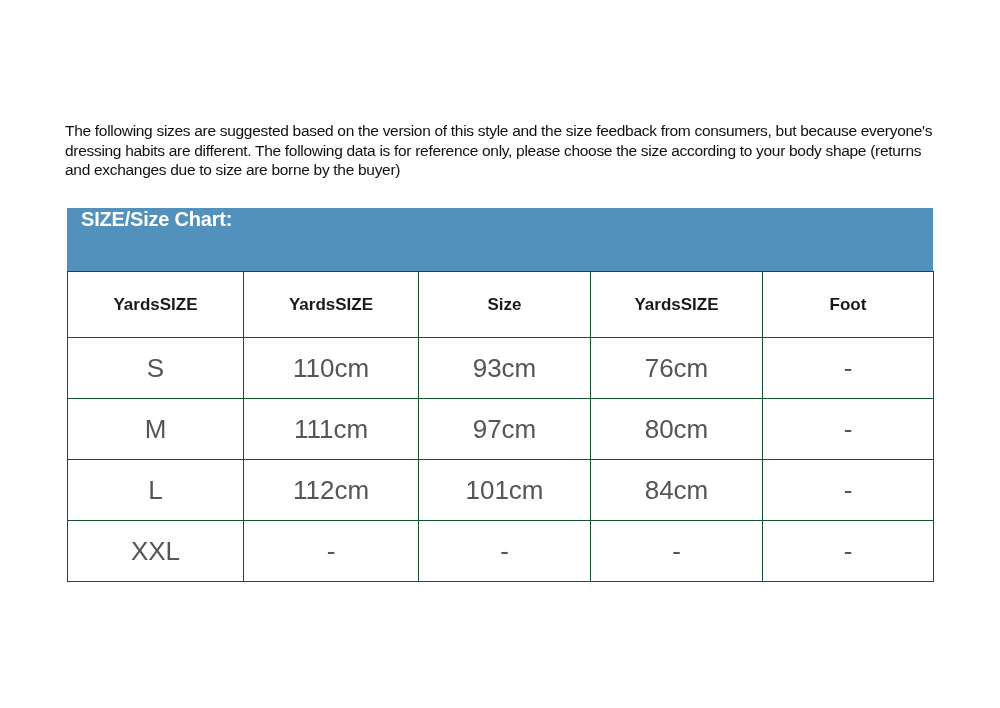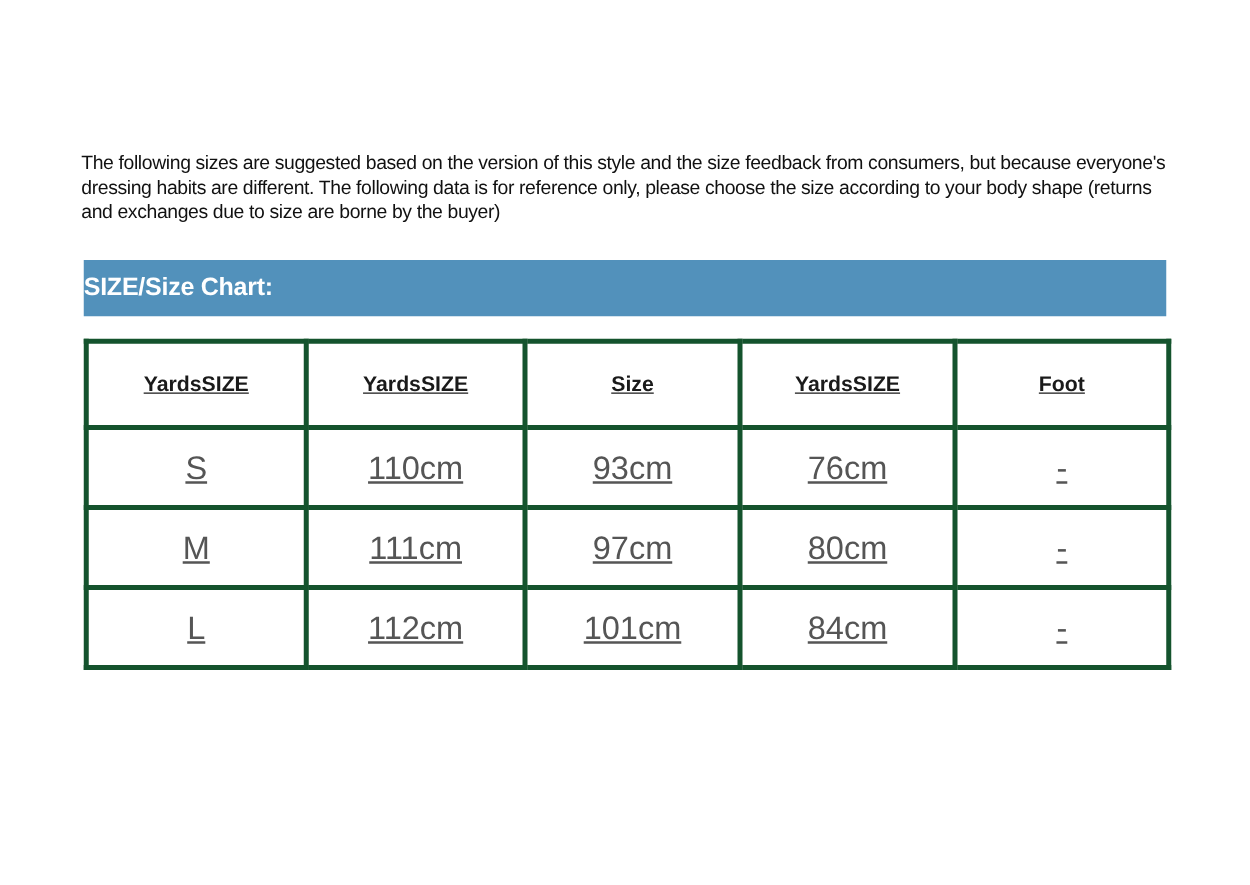--- a/index.html
+++ b/index.html
@@ -32,49 +32,48 @@
     line-height: 19.5px;
     font-weight: 400;
     color: #111111;
     letter-spacing: -0.3px;
   }
   .title-bar {
     position: absolute;
     left: 67px;
     top: 208px;
     width: 866px;
-    height: 45px;
+    height: 63px;
     background: #5291BB;
     display: flex;
-    align-items: center;
     box-sizing: border-box;
+    padding-left: 14px;
   }
   .title-bar .title-text {
     font-size: 20px;
     font-weight: 700;
     color: #ffffff;
     letter-spacing: -0.2px;
   }
   .size-table {
     position: absolute;
     left: 67px;
     top: 271px;
     width: 866px;
     border-collapse: collapse;
     table-layout: fixed;
     background: #ffffff;
   }
   .size-table th,
   .size-table td {
-    border: 4px solid #14532d;
+    border: 1px solid #14532d;
     text-align: center;
     vertical-align: middle;
     padding: 0;
     overflow: hidden;
-    text-decoration: underline;
   }
   .size-table th {
     height: 65px;
     font-size: 17px;
     font-weight: 700;
     color: #1A1A1A;
   }
   .size-table td {
     height: 60px;
     font-size: 26px;
@@ -126,16 +125,23 @@
         <td>80cm</td>
         <td>-</td>
       </tr>
       <tr>
         <td>L</td>
         <td>112cm</td>
         <td>101cm</td>
         <td>84cm</td>
         <td>-</td>
       </tr>
+      <tr>
+        <td>XXL</td>
+        <td>-</td>
+        <td>-</td>
+        <td>-</td>
+        <td>-</td>
+      </tr>
     </tbody>
   </table>
 
 </div>
 
 </body></html>

